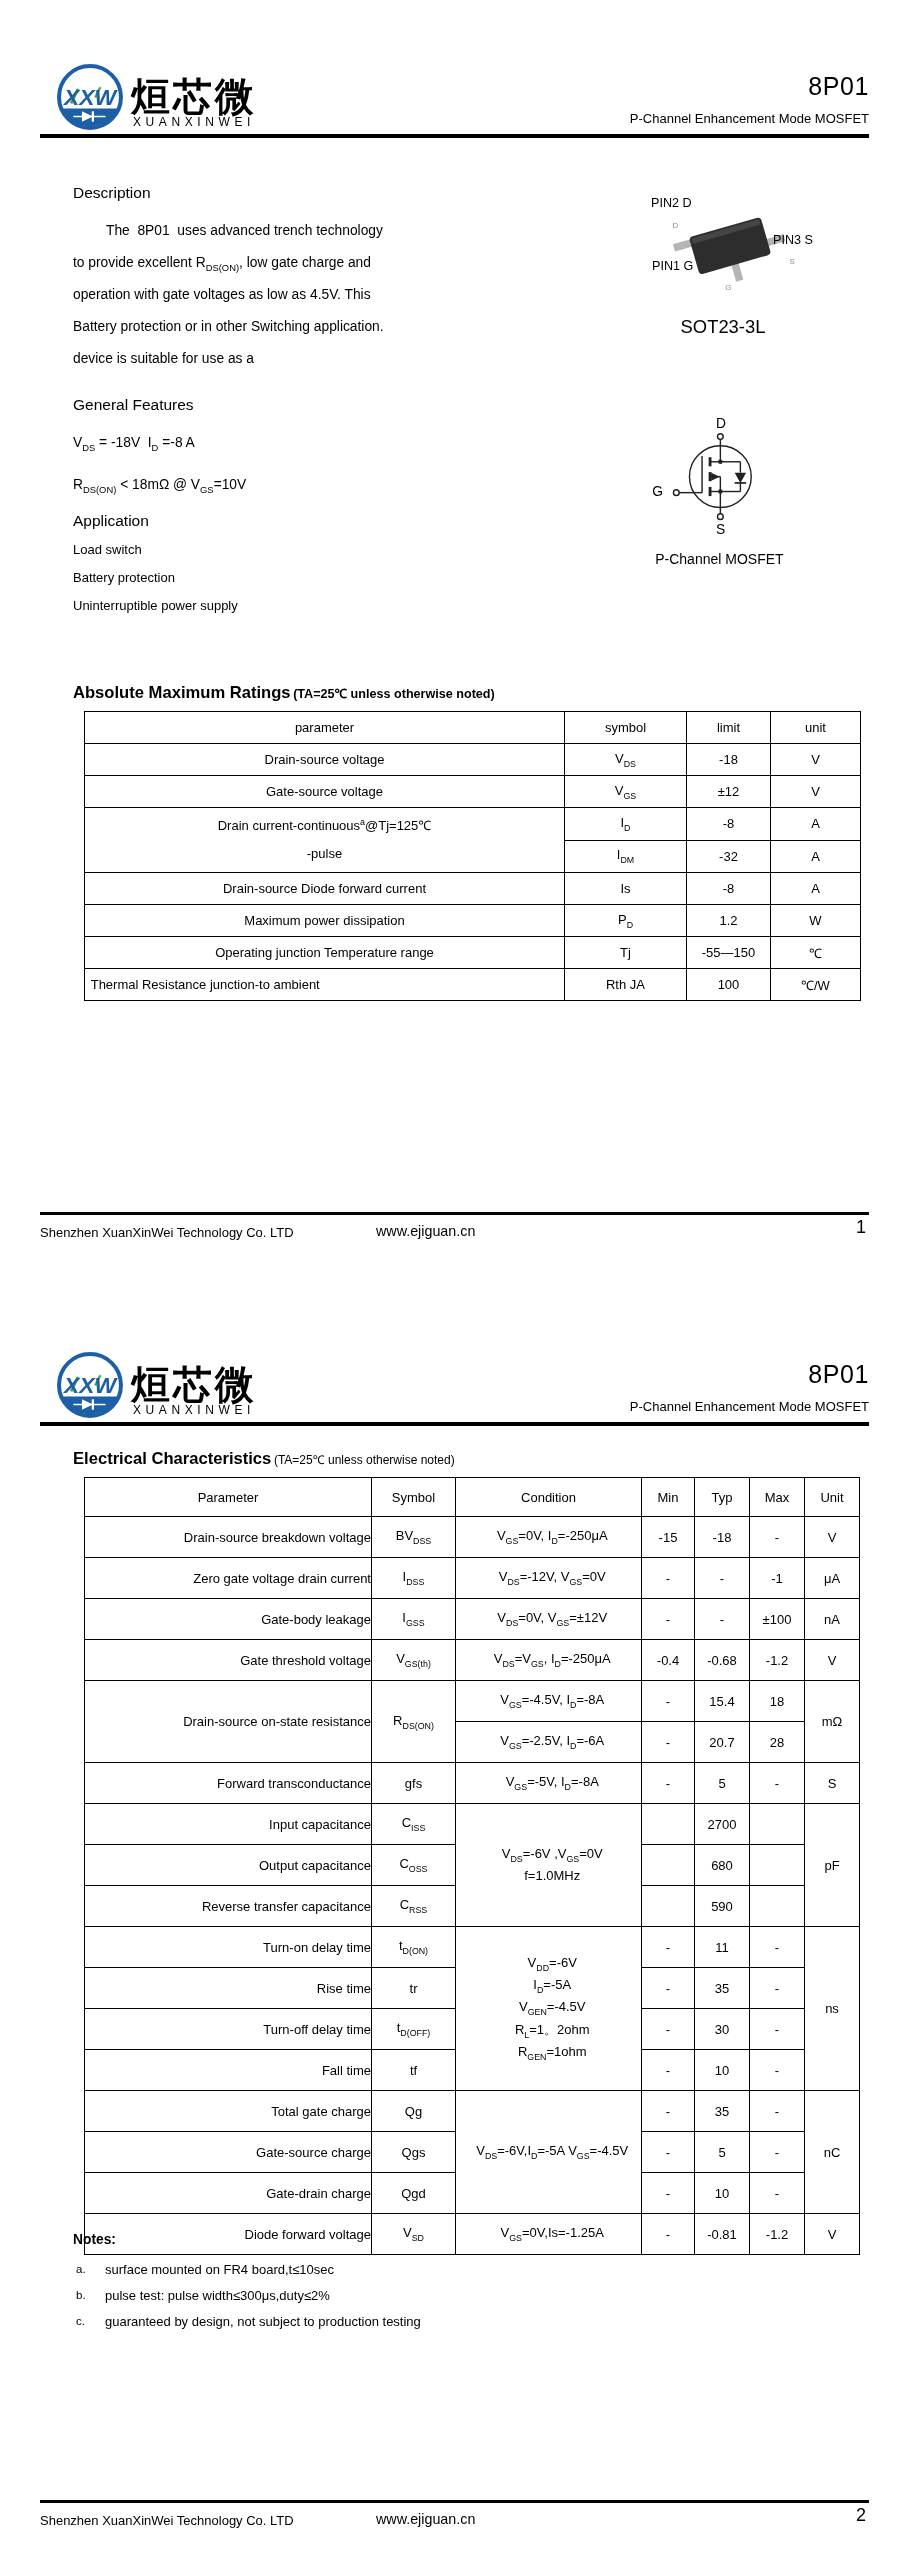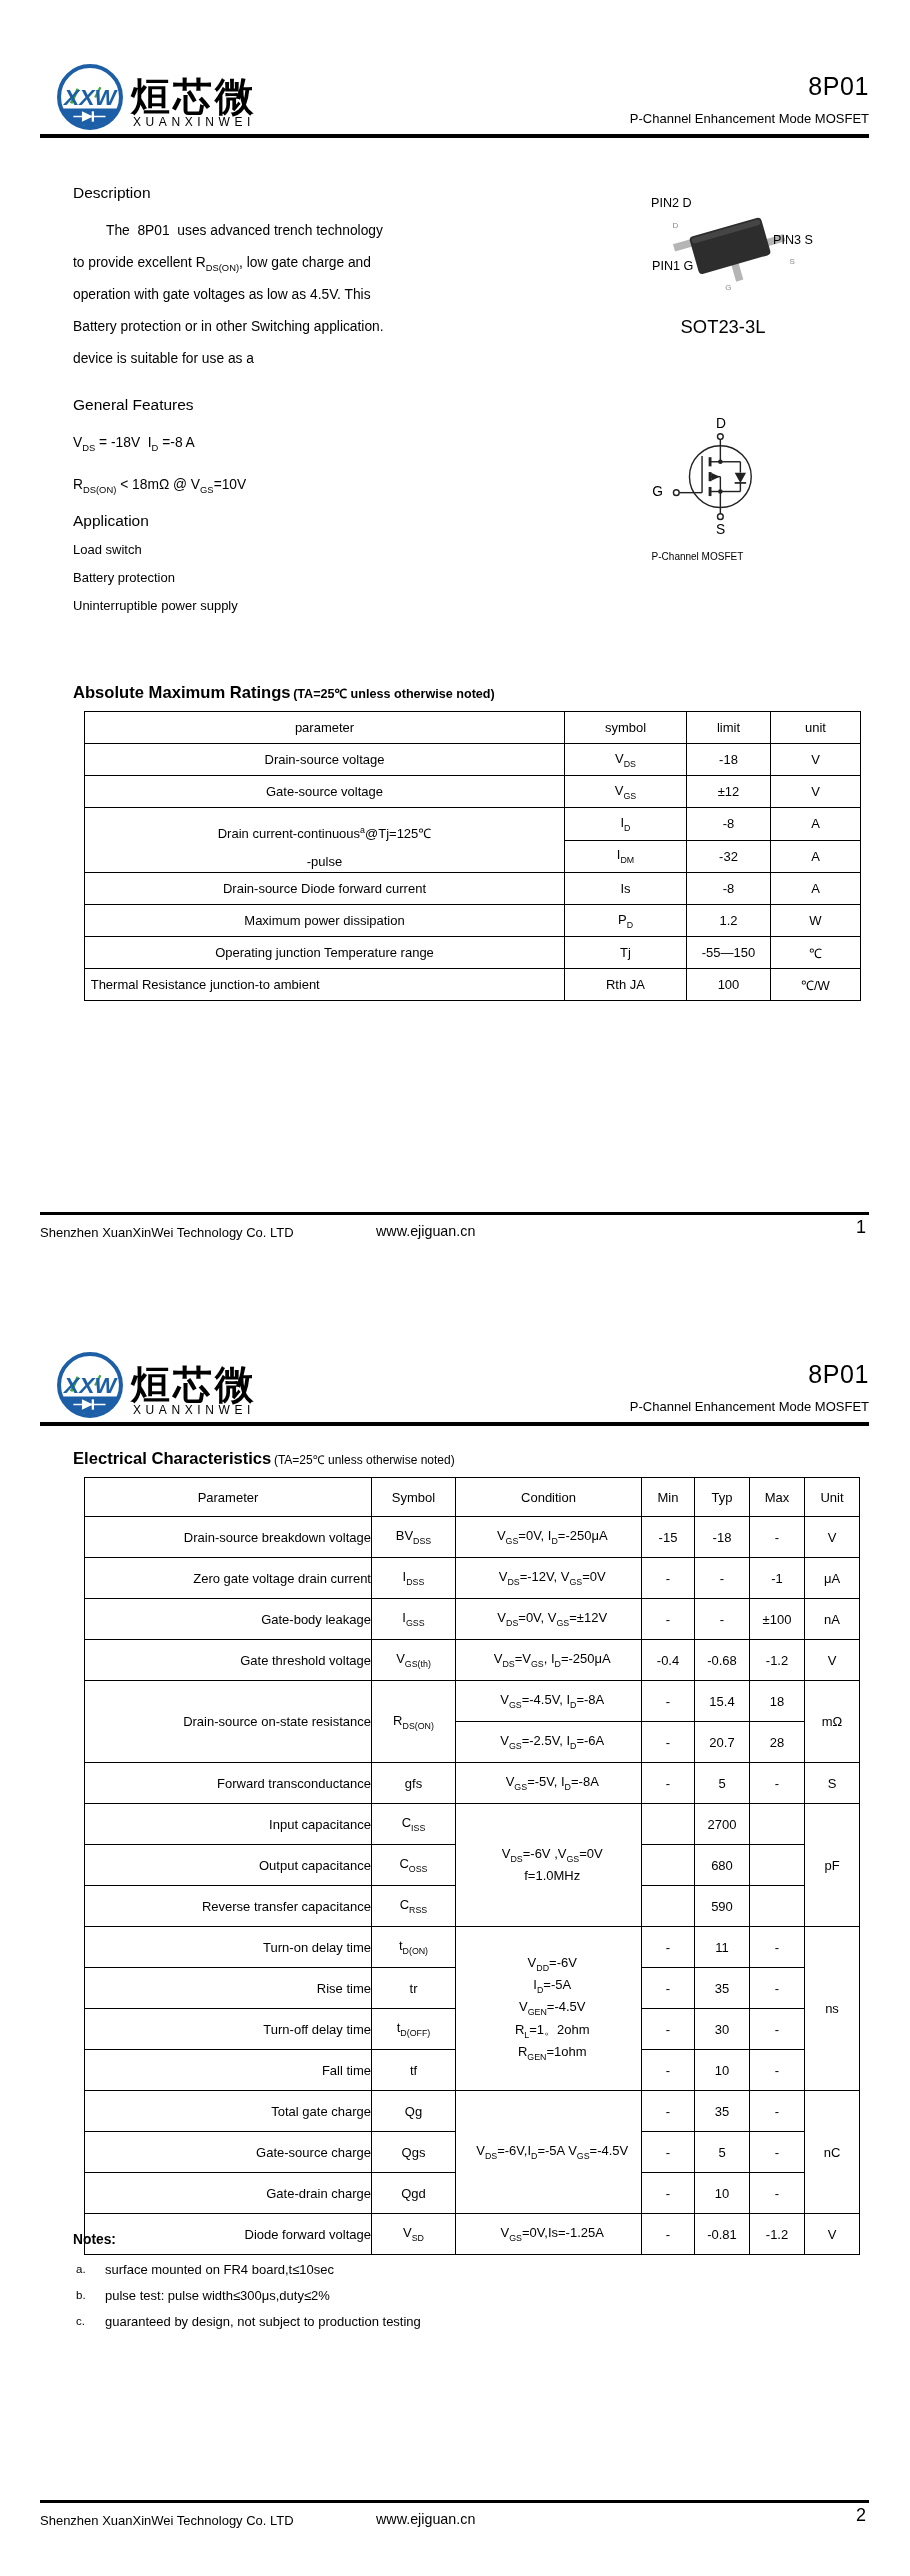--- a/index.html
+++ b/index.html
@@ -24,34 +24,34 @@
   .fline{height:42px;line-height:42px;white-space:nowrap}
   .app-items{position:absolute;left:73px;top:536px;width:402px;font-size:13px}
   .aline{height:28px;line-height:28px;white-space:nowrap}
 
   
   .pkg-fig{position:absolute;left:628px;top:186px;width:218px;height:172px}
   .pkg-label{position:absolute;font-size:12.6px;white-space:nowrap}
   .pkg-name{position:absolute;left:32px;top:130px;width:126px;text-align:center;font-size:18.4px;white-space:nowrap}
   .sym-fig{position:absolute;left:643px;top:408px;width:149px;height:172px}
   .sym-label{position:absolute;font-size:13.8px}
-  .sym-caption{position:absolute;left:8.6px;top:143px;width:132px;text-align:left;font-size:10px;white-space:nowrap}
+  .sym-caption{position:absolute;left:8.6px;top:143px;width:132px;text-align:right;font-size:14px;white-space:nowrap}
 
   
   table{border-collapse:collapse;table-layout:fixed}
   .t{position:absolute;border:1.7px solid #000;font-size:13px}
   .t th,.t td{border:1.1px solid #000;text-align:center;vertical-align:middle;padding:0;overflow:hidden}
   .t th{font-weight:normal}
   sub{font-size:68%}
   sup{font-size:68%}
 
   .amr{left:84px;top:711px;width:776px}
   .amr tr{height:32px}
   .amr th,.amr td{border-top-width:1.7px;border-bottom-width:1.7px}
-  .amr .mline{height:32px;line-height:44px}
+  .amr .mline{height:32px;line-height:28px}
   .amr td.left{text-align:left;padding-left:5.7px}
 
   .ec{left:84px;top:189px;width:776px}
   .ec tr{height:41px}
   .ec tr.hrow{height:39px}
   .ec td.pl{text-align:right;padding-left:9px}
   .ec td.cond{text-align:center;padding-left:7.5px;line-height:1.55}
   .ec tr.g>th,.ec tr.g>td{border-bottom-width:1.7px}
 
   .title-line{position:absolute;left:73px;white-space:nowrap}

